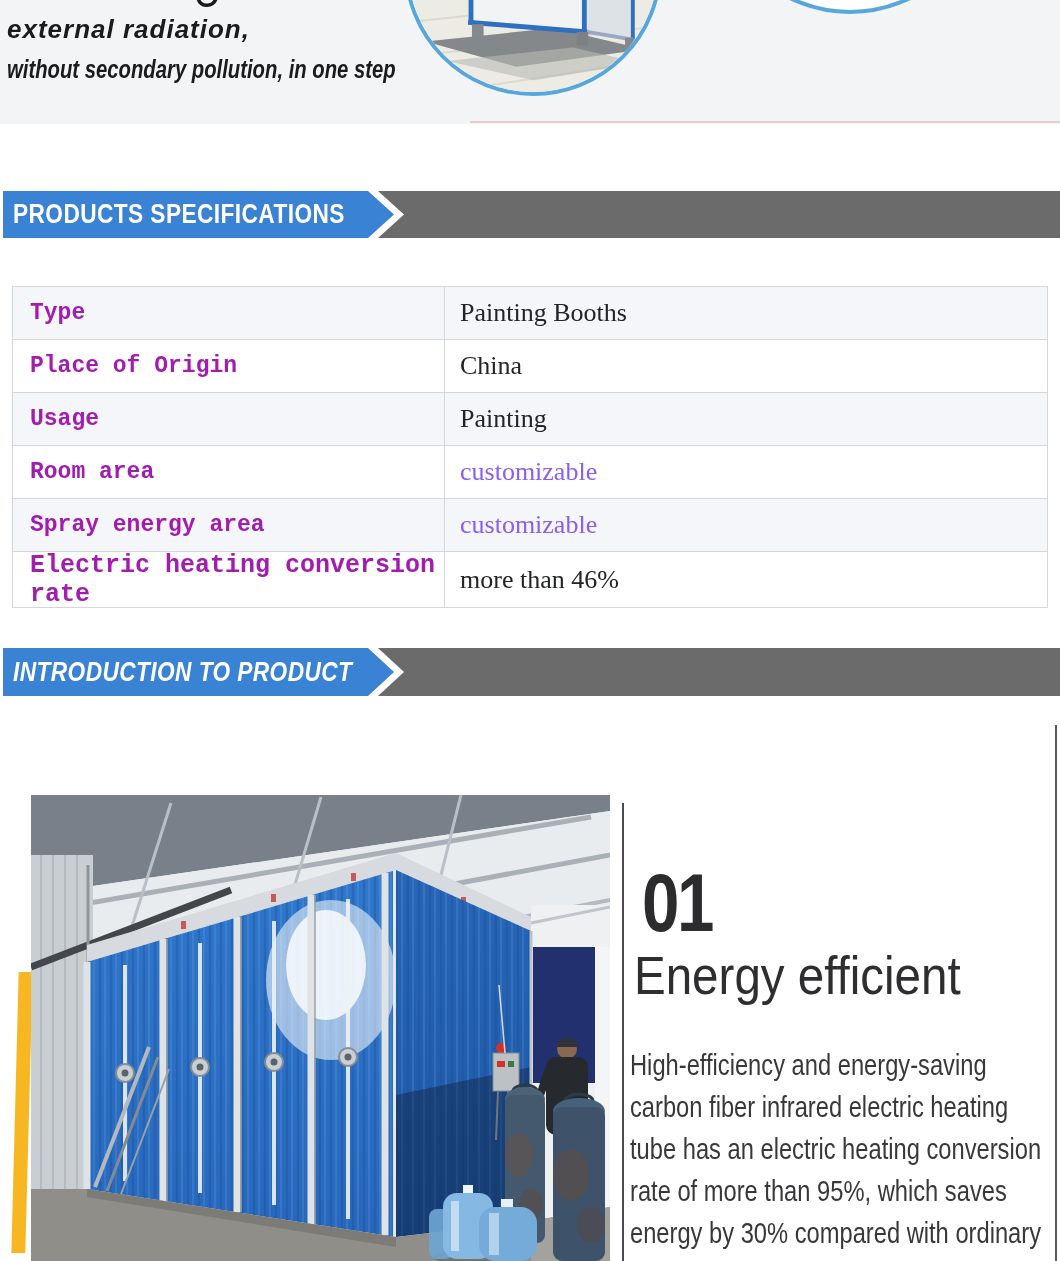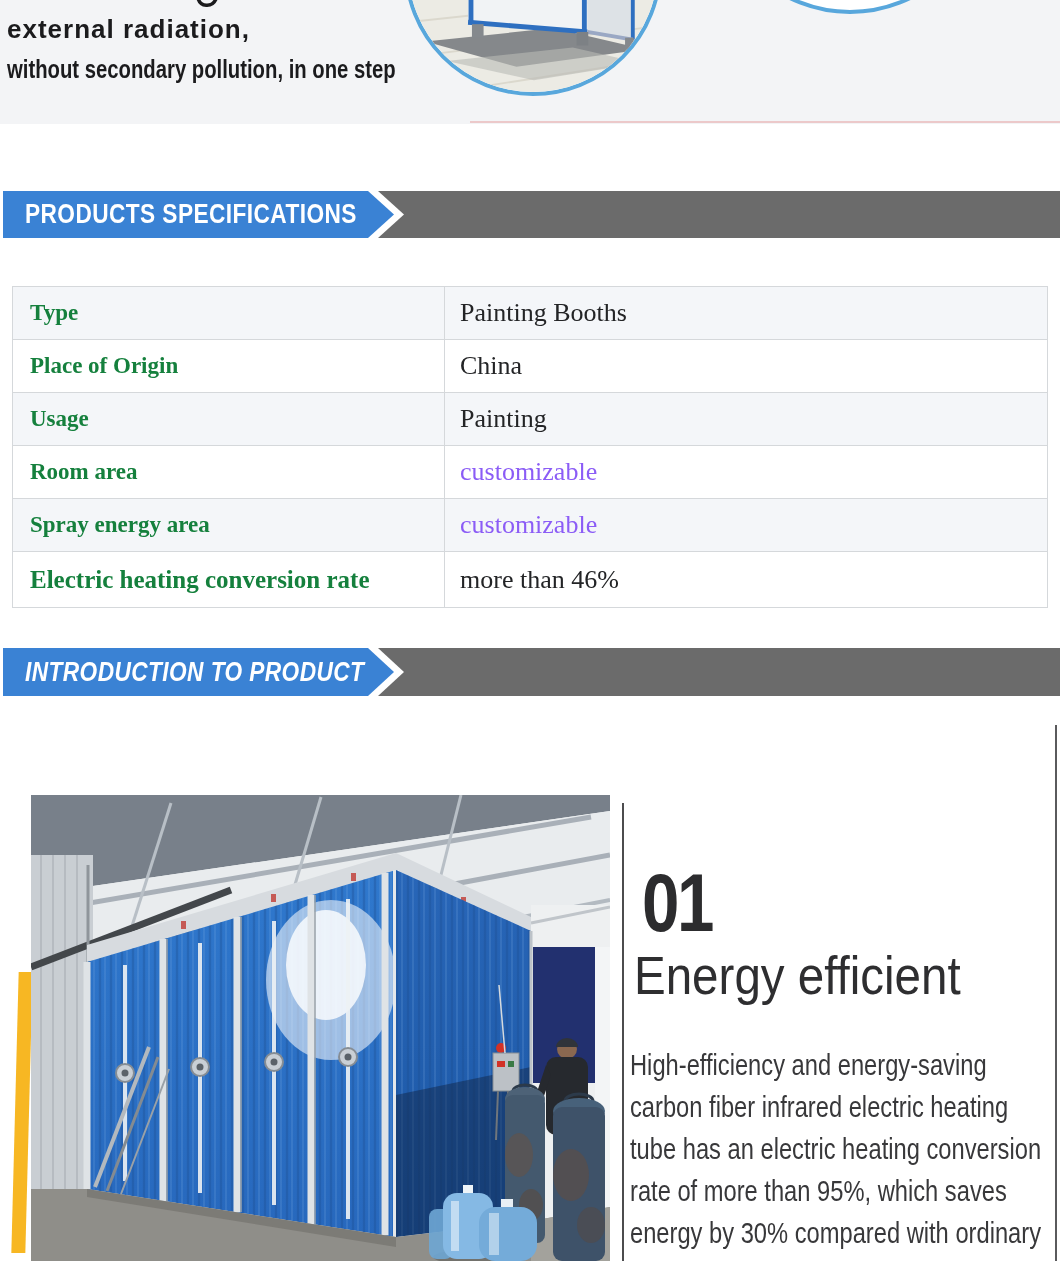--- a/index.html
+++ b/index.html
@@ -1,51 +1,51 @@
 <!DOCTYPE html>
 <html><head>
 <meta charset="utf-8">
 <style>
   html,body{margin:0;padding:0;background:#fff;}
   .page{position:relative;width:1060px;height:1261px;background:#fff;overflow:hidden;
         font-family:"Liberation Sans",sans-serif;}
 
   
   .hero{position:absolute;left:0;top:0;width:1060px;height:124px;background:#f3f4f6;overflow:hidden;}
-  .hero-line{position:absolute;left:7px;color:#1b1b1d;font-weight:bold;font-size:26px;white-space:nowrap;}
+  .hero-line{position:absolute;left:7px;color:#1b1b1d;font-weight:bold;font-size:26px;white-space:nowrap;font-style:italic;}
   .hero-line-1{top:14px;letter-spacing:1px;}
   .hero-line-2{top:54px;}
   .hero-line-2 span{display:inline-block;transform:scaleX(0.78);transform-origin:left center;}
   .ring{position:absolute;border-radius:50%;background:#fff;border:4px solid #58a7dc;overflow:hidden;box-sizing:border-box;}
   .ring-1{left:404px;top:-162px;width:258px;height:258px;}
   .ring-2{left:712px;top:-262px;width:276px;height:276px;}
   .pink-line{position:absolute;left:470px;top:121px;width:590px;height:2px;background:#ecc9ca;}
   .descender{position:absolute;left:196px;top:-2px;}
 
   
   .banner{position:absolute;left:0;width:1060px;}
   .banner-1{top:191px;height:47px;}
   .banner-2{top:648px;height:48px;font-style:italic;}
   .banner .gray-bar{position:absolute;left:338px;right:0;top:0;bottom:0;background:#6b6b6b;}
   .banner .arrow-white{position:absolute;left:0;top:0;width:404px;height:100%;background:#fff;
       clip-path:polygon(0 0,calc(100% - 26px) 0,100% 50%,calc(100% - 26px) 100%,0 100%);}
   .banner .arrow-blue{position:absolute;left:3px;top:0;width:391px;height:100%;background:#3a82d4;
       clip-path:polygon(0 0,calc(100% - 26px) 0,100% 50%,calc(100% - 26px) 100%,0 100%);
-      display:flex;align-items:center;padding-left:22px;box-sizing:border-box;}
+      display:flex;align-items:center;padding-left:10px;box-sizing:border-box;}
   .banner .label{color:#fff;font-weight:bold;font-size:27px;letter-spacing:.5px;white-space:nowrap;
       display:inline-block;transform:scaleX(0.84);transform-origin:left center;}
 
   
   .spec-table{position:absolute;left:12px;top:286px;width:1036px;border:1px solid #d5d8db;box-sizing:border-box;background:#fff;}
   .spec-row{display:flex;height:52px;border-top:1px solid #d5d8db;}
   .spec-row:first-child{border-top:none;}
   .spec-row:last-child{height:55px;}
   .spec-row:nth-child(odd){background:#f4f6f9;}
   .spec-label{width:432px;border-right:1px solid #d5d8db;box-sizing:border-box;display:flex;align-items:center;
-      padding-left:17px;font-family:Liberation Serif, serif;font-weight:bold;font-size:23px;color:#15803d;}
+      padding-left:17px;font-family:Liberation Mono, monospace;font-weight:bold;font-size:23px;color:#a21caf;}
   .spec-label.big{font-size:25px;}
   .spec-value{flex:1;display:flex;align-items:center;padding-left:15px;
       font-family:"Liberation Serif",serif;font-size:26px;color:#232426;}
   .spec-value.red{color:#8b5cf6;}
 
   
   .yellow-bar{position:absolute;left:15px;top:972px;width:14px;height:281px;background:#f7b723;transform:skewX(-1.5deg);}
   .photo{position:absolute;left:31px;top:795px;width:579px;height:466px;overflow:hidden;background:#edeff1;}
   .rule-left{position:absolute;left:622px;top:803px;width:2px;height:458px;background:#4c4c4e;}
   .rule-right{position:absolute;left:1055px;top:725px;width:2px;height:536px;background:#5a5a5c;}

